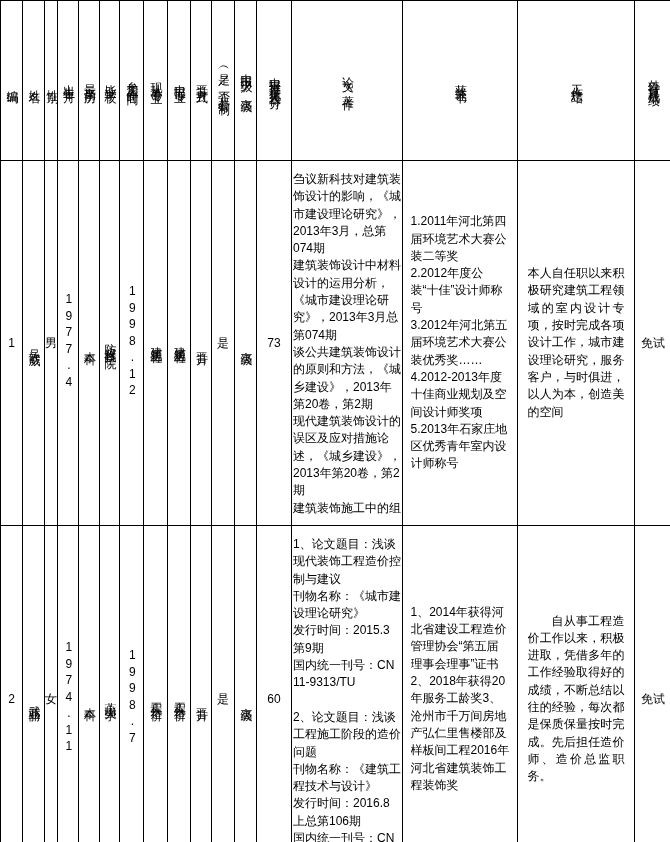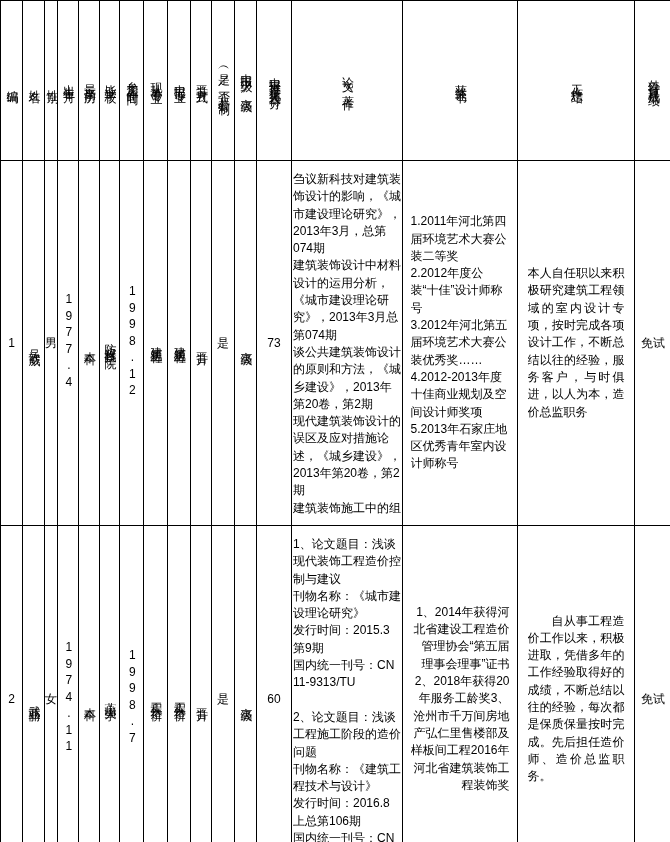--- a/index.html
+++ b/index.html
@@ -8,21 +8,21 @@
   td{border:1px solid #000;padding:0;text-align:center;vertical-align:middle;font-size:12px;color:#000;overflow:hidden;}
   tr.hdr{height:160px;}
   tr.r1{height:350px;}
   tr.r2{height:332px;}
   .v{display:inline-block;writing-mode:vertical-rl;text-orientation:upright;letter-spacing:2.5px;line-height:1.15;white-space:pre;}
   .vm{text-orientation:mixed;}
   .inner{display:block;margin:8px auto;text-align:left;white-space:pre-wrap;line-height:17.3px;overflow-wrap:break-word;word-break:normal;overflow:hidden;}
   .papers{width:108px;}
   .awards{width:99px;}
   .summary{width:97px;text-align:justify;}
-  .ctr{text-align:right;}
+  .ctr{text-align:left;}
   .indent{text-indent:2em;}
   td.top{vertical-align:top;padding-top:2px;}
   tr.r1 .inner{max-height:346px;}
   tr.r2 .inner{max-height:328px;}
 </style>
 </head>
 <body>
 
 <div class="page">
 <table>
@@ -89,21 +89,21 @@
 建筑装饰施工中的组织与管理，《城市建设》，2011年8月总</span>
           </td>
     <td>
             <span class="inner awards">1.2011年河北第四届环境艺术大赛公装二等奖
 2.2012年度公装“十佳”设计师称号
 3.2012年河北第五届环境艺术大赛公装优秀奖……
 4.2012-2013年度十佳商业规划及空间设计师奖项
 5.2013年石家庄地区优秀青年室内设计师称号</span>
           </td>
     <td>
-            <span class="inner summary">本人自任职以来积极研究建筑工程领域的室内设计专项，按时完成各项设计工作，不断总结以往的经验，服务客户，与时俱进，以人为本，造价总监职务</span>
+            <span class="inner summary">本人自任职以来积极研究建筑工程领域的室内设计专项，按时完成各项设计工作，城市建设理论研究，服务客户，与时俱进，以人为本，创造美的空间</span>
           </td>
     <td>免试</td>
   </tr>
 
   <tr class="r2">
     <td>2</td>
     <td><span class="v">武亚丽</span></td>
     <td>女</td>
     <td><span class="v">1974.11</span></td>
     <td><span class="v">本科</span></td>

